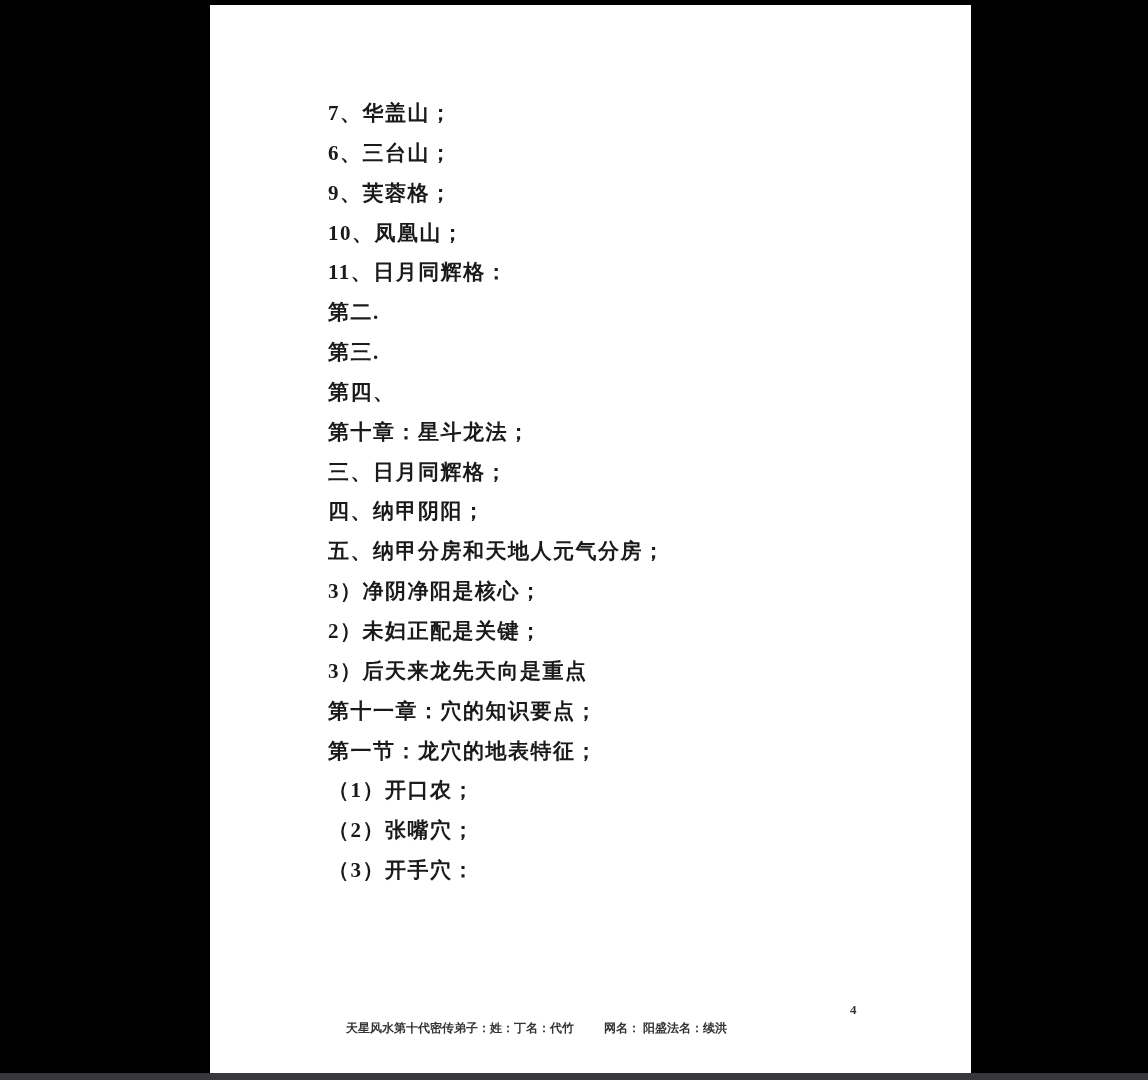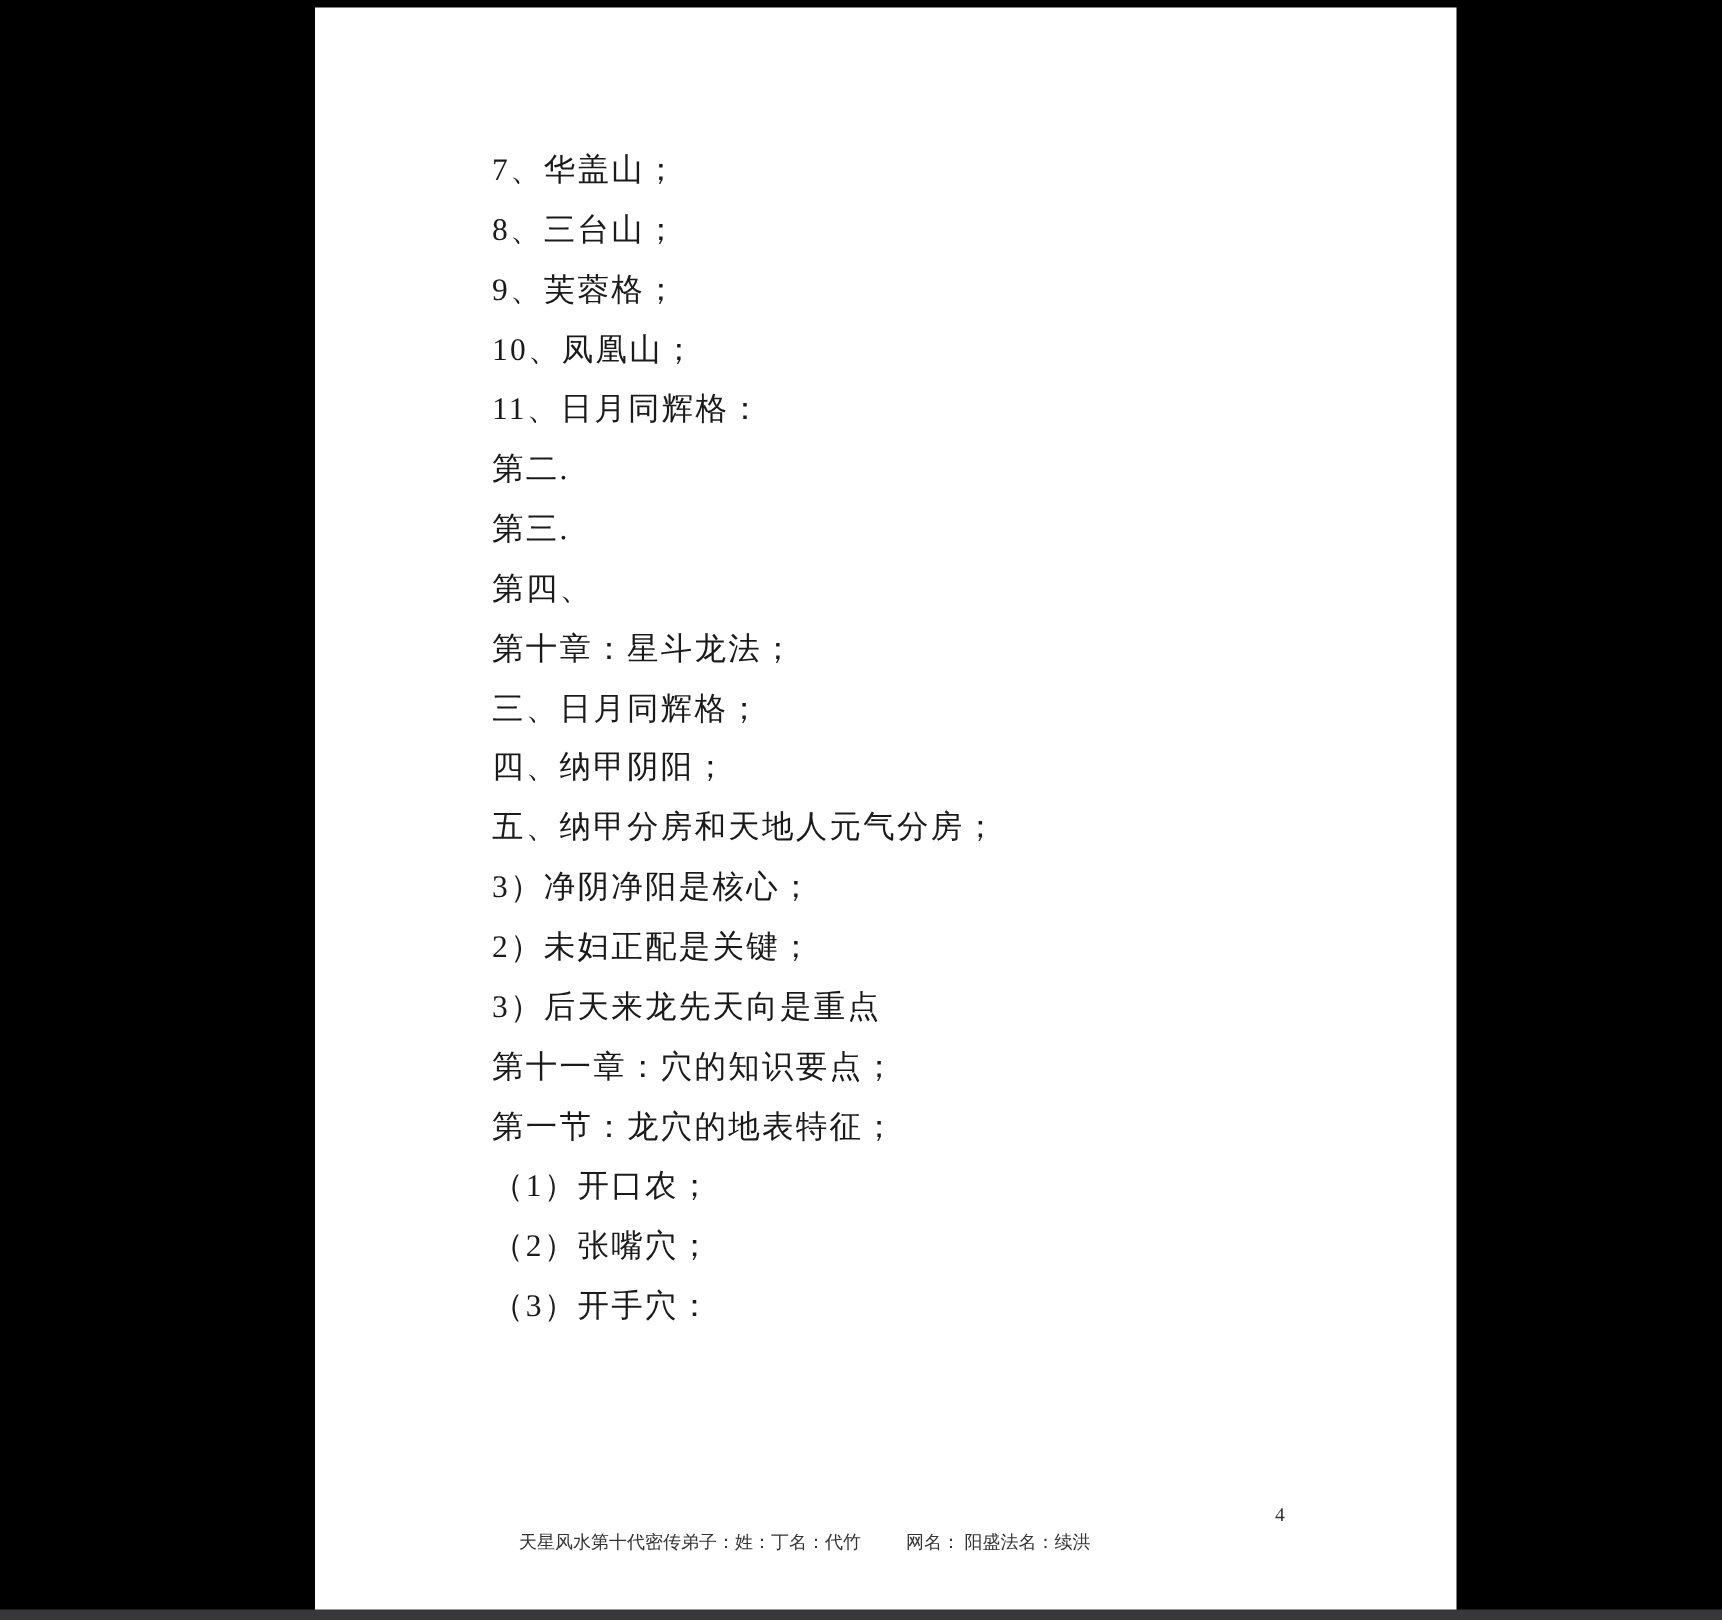--- a/index.html
+++ b/index.html
@@ -19,20 +19,21 @@
   .viewer {
     position: relative;
     width: 1148px; height: 1080px;
     background: var(--canvas, #000);
   }
   .page {
     position: absolute;
     left: 210px; top: 5px;
     width: 761px; height: 1069px;
     background: var(--page, #fff);
+    font-weight: bold;
   }
   .content {
     position: absolute;
     left: 118px; top: 89px;
     width: 600px;
     color: var(--text, #1a1a1a);
     font-size: 21px;
     letter-spacing: 1.5px;
   }
   .doc-line {
@@ -65,21 +66,21 @@
     background: var(--bottom_bar, #38383a);
   }
 </style>
 </head>
 <body>
 
 <div class="viewer">
   <div class="page">
     <div class="content">
       <div class="doc-line">7、华盖山；</div>
-      <div class="doc-line">8、三台山；</div>
+      <div class="doc-line">6、三台山；</div>
       <div class="doc-line">9、芙蓉格；</div>
       <div class="doc-line">10、凤凰山；</div>
       <div class="doc-line">11、日月同辉格：</div>
       <div class="doc-line">第二.</div>
       <div class="doc-line">第三.</div>
       <div class="doc-line">第四、</div>
       <div class="doc-line">第十章：星斗龙法；</div>
       <div class="doc-line">三、日月同辉格；</div>
       <div class="doc-line">四、纳甲阴阳；</div>
       <div class="doc-line">五、纳甲分房和天地人元气分房；</div>

